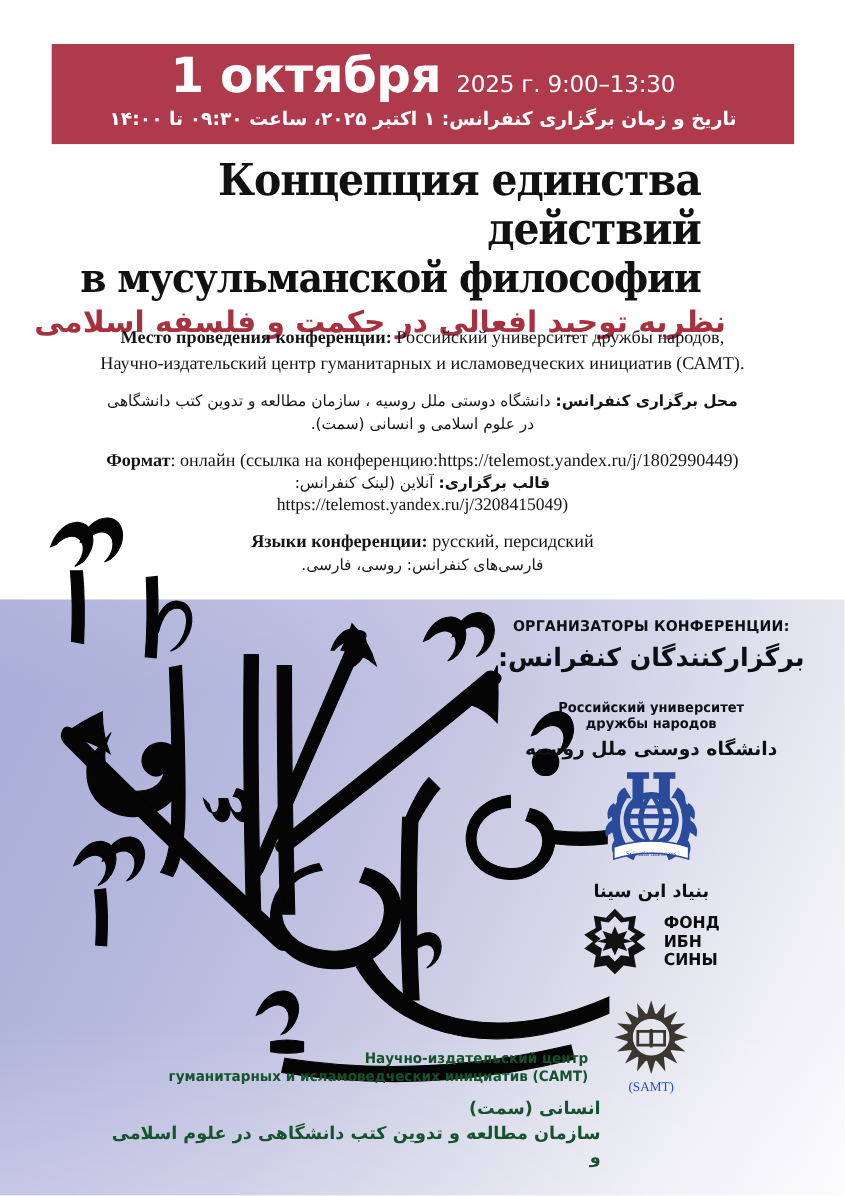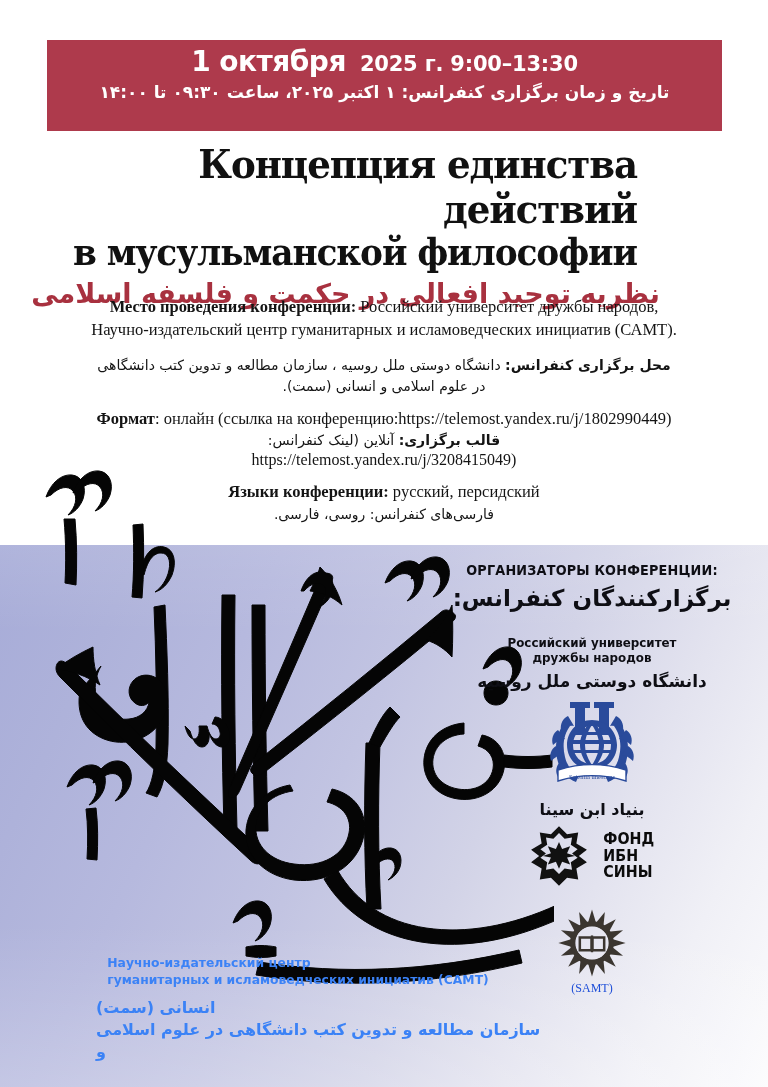--- a/index.html
+++ b/index.html
@@ -64,27 +64,27 @@
   .date-row-ru {
     display: flex;
     align-items: baseline;
     justify-content: center;
     gap: 14px;
     white-space: nowrap;
   }
   .date-big {
     font-family: "DejaVu Sans", sans-serif;
     font-weight: bold;
-    font-size: 28px;
+    font-size: 44px;
     letter-spacing: -0.5px;
     line-height: 1.05;
   }
   .date-small {
     font-family: "DejaVu Sans", sans-serif;
-    font-weight: bold;
+    font-weight: normal;
     font-size: 21px;
     letter-spacing: -0.2px;
   }
   .date-row-fa {
     direction: rtl;
     text-align: center;
     font-family: "DejaVu Sans", sans-serif;
     font-weight: bold;
     font-size: 17px;
     margin-top: 6px;
@@ -245,22 +245,22 @@
     color: #1d4ed8;
     margin-top: -4px;
   }
 
   
   .samt-block {
     position: absolute;
     left: 96px;
     top: 955px;
     width: 450px;
-    text-align: left;
-    color: #3b82f6;
+    text-align: right;
+    color: #14532d;
   }
   .samt-ru {
     font-family: "DejaVu Sans", sans-serif;
     font-weight: bold;
     font-size: 13px;
     line-height: 1.28;
     transform: scaleX(0.95);
   }
   .samt-fa {
     direction: rtl;

